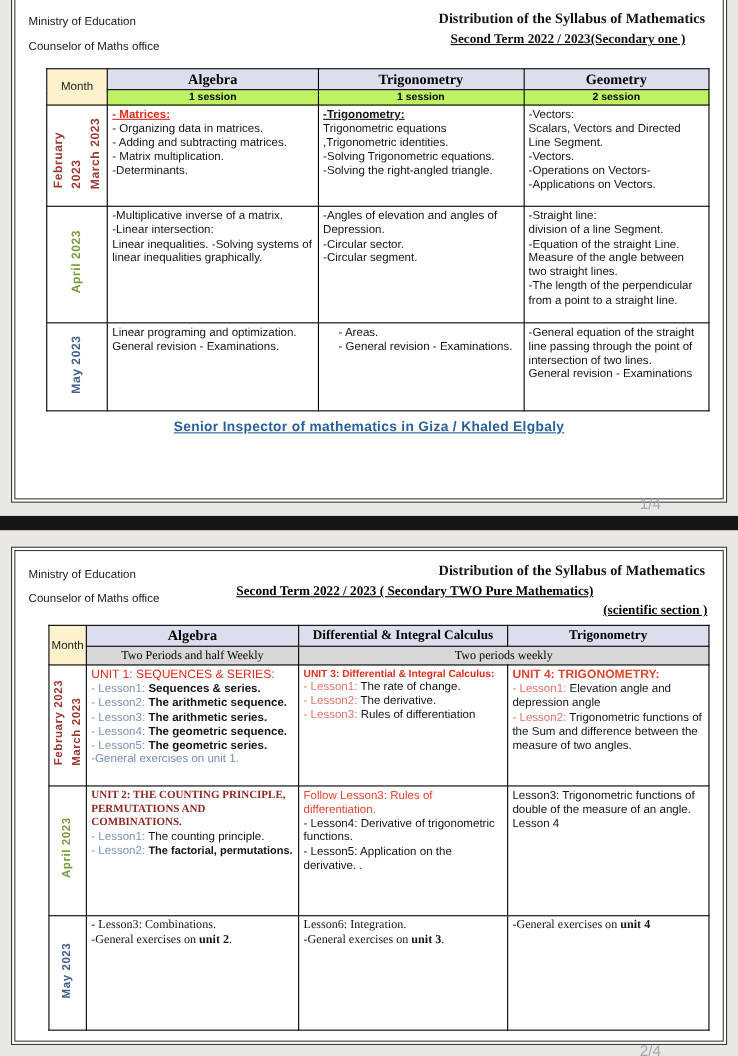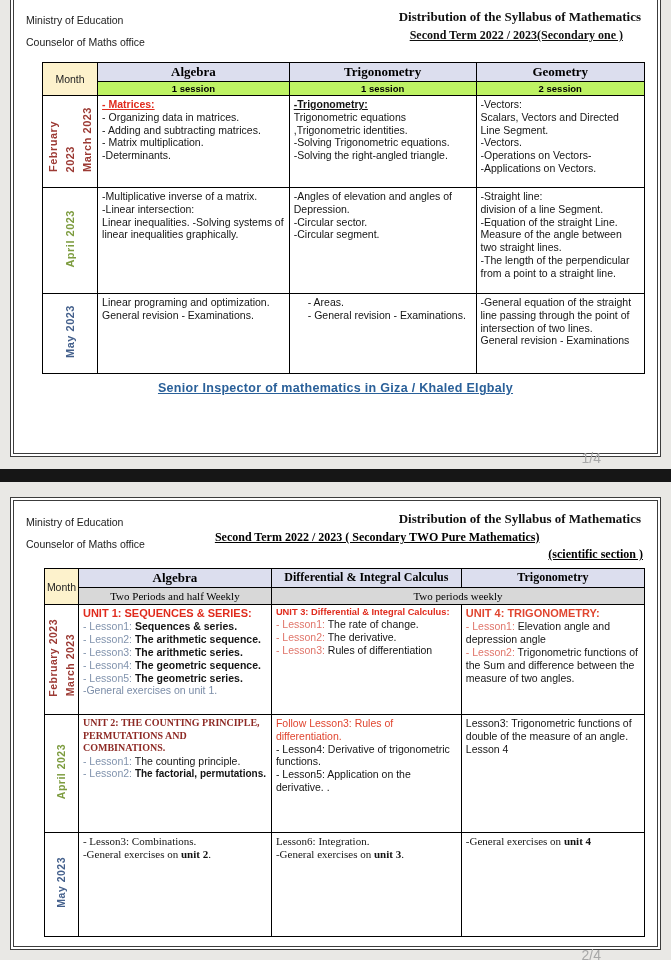--- a/index.html
+++ b/index.html
@@ -41,21 +41,21 @@
   .vt{writing-mode:vertical-rl;transform:rotate(180deg);font-weight:bold;font-size:11px;
     display:inline-block;line-height:1.15;letter-spacing:.5px;}
   .m-red{color:#9c3a34;}
   .m-grn{color:#7d9c3f;}
   .m-blu{color:#44608c;}
   .cell{font-size:10.5px;line-height:1.22;color:#141414;}
   .cell div{margin:0;}
   .red-h{color:#e02b1d;font-weight:bold;text-decoration:underline;}
   .blk-h{font-weight:bold;text-decoration:underline;}
   .hang{padding-left:26px;text-indent:-12px;}
-  .unit-red{color:#e02b1d;font-weight:bold;font-size:11px;}
+  .unit-red{color:#e02b1d;font-weight:normal;font-size:11px;}
   .unit-red-sm{color:#e02b1d;font-weight:bold;font-size:9.3px;white-space:nowrap;}
   .unit-salmon{color:#e0452f;font-weight:bold;font-size:11px;}
   .follow-red{color:#e0452f;font-size:10.5px;}
   .unit-maroon{color:#8e2a25;font-weight:bold;font-family:"Liberation Serif",serif;font-size:10px;line-height:1.25;}
   .ll-slate{color:#8193ad;}
   .ll-salmon{color:#e0756a;}
   .note-slate{color:#7b8da8;margin-left:22px;}
   .bold{font-weight:bold;}
   .serif{font-family:"Liberation Serif",serif;font-size:11px;}
   .sig{text-align:center;color:#2a6099;font-weight:bold;font-size:12.5px;

